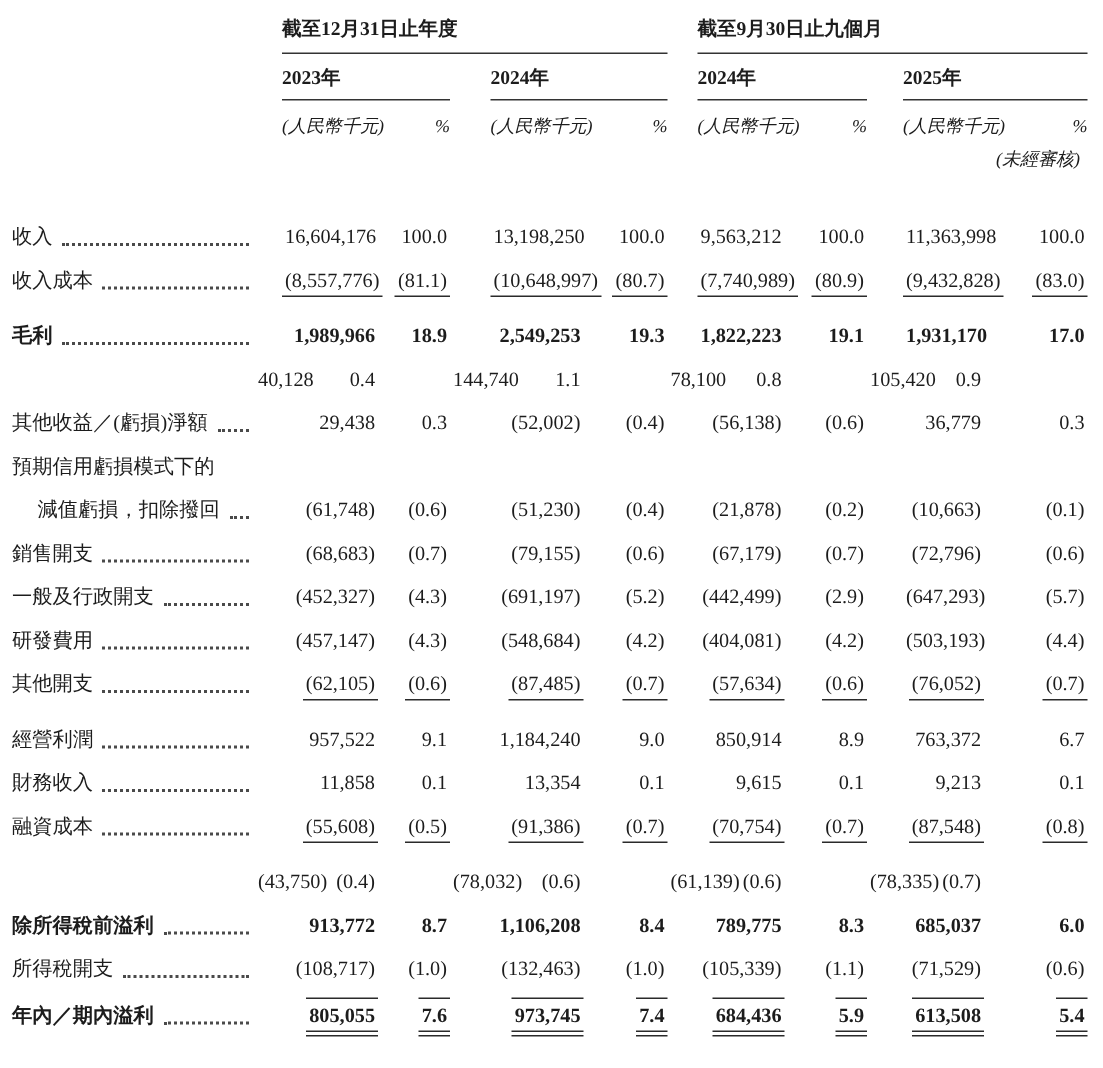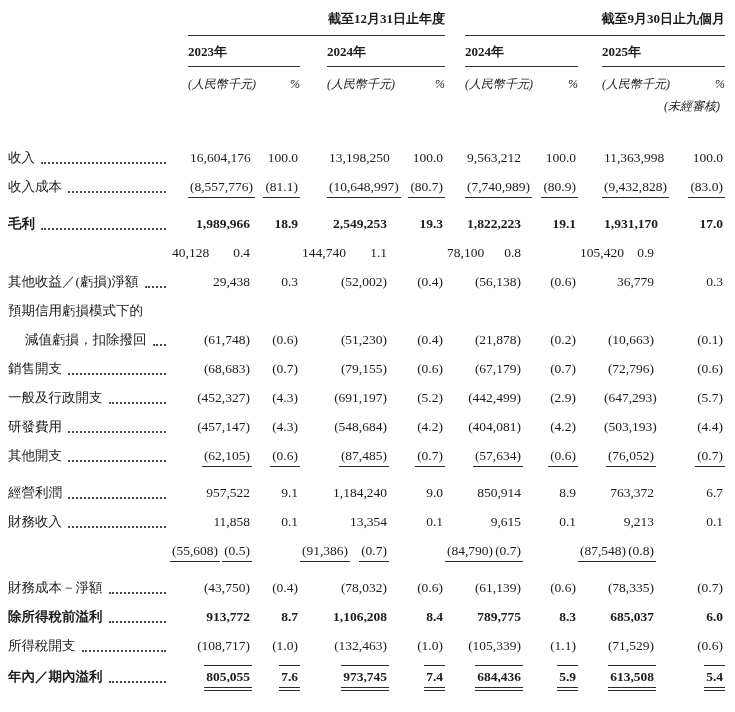--- a/index.html
+++ b/index.html
@@ -10,21 +10,21 @@
     -webkit-font-smoothing:antialiased;
   }
   .sheet{width:725px;padding:10px 10px 0 0;}
   .grid{
     display:grid;
     grid-template-columns:170px 18px 64px 48px 27px 62px 56px 20px 58px 55px 24px 54px 69px;
     align-items:end;
   }
   
   .hrow1 .gcell{
-    font-weight:bold;font-size:13px;text-align:right;
+    font-weight:bold;font-size:13px;text-align:left;
     padding-bottom:7px;border-bottom:1.5px solid #333;line-height:18px;
   }
   .c-g1{grid-column:3 / span 5;}
   .c-g2{grid-column:9 / span 5;}
   .hrow2{margin-top:8px;}
   .hrow2 .ycell{
     font-weight:bold;font-size:13px;
     padding-bottom:6px;border-bottom:1.2px solid #333;line-height:16px;
   }
   .c-y1{grid-column:3 / span 2;}
@@ -319,38 +319,38 @@
     <div class="num"><span class="v">13,354</span></div>
     <div class="num"><span class="v">0.1</span></div>
     <div></div>
     <div class="num"><span class="v">9,615</span></div>
     <div class="num"><span class="v">0.1</span></div>
     <div></div>
     <div class="num"><span class="v">9,213</span></div>
     <div class="num"><span class="v">0.1</span></div>
   </div>
       <div class="grid row u gap">
+    <div class="lblcell">
+      <span class="lbl">融資成本</span>
+      <span class="leader"></span>
+    </div>
     <div></div>
     <div class="num"><span class="v">(55,608)</span></div>
     <div class="num"><span class="v">(0.5)</span></div>
     <div></div>
     <div class="num"><span class="v">(91,386)</span></div>
     <div class="num"><span class="v">(0.7)</span></div>
     <div></div>
-    <div class="num"><span class="v">(84,790)</span></div>
+    <div class="num"><span class="v">(70,754)</span></div>
     <div class="num"><span class="v">(0.7)</span></div>
     <div></div>
     <div class="num"><span class="v">(87,548)</span></div>
     <div class="num"><span class="v">(0.8)</span></div>
   </div>
       <div class="grid row">
-    <div class="lblcell">
-      <span class="lbl">財務成本－淨額</span>
-      <span class="leader"></span>
-    </div>
     <div></div>
     <div class="num"><span class="v">(43,750)</span></div>
     <div class="num"><span class="v">(0.4)</span></div>
     <div></div>
     <div class="num"><span class="v">(78,032)</span></div>
     <div class="num"><span class="v">(0.6)</span></div>
     <div></div>
     <div class="num"><span class="v">(61,139)</span></div>
     <div class="num"><span class="v">(0.6)</span></div>
     <div></div>

